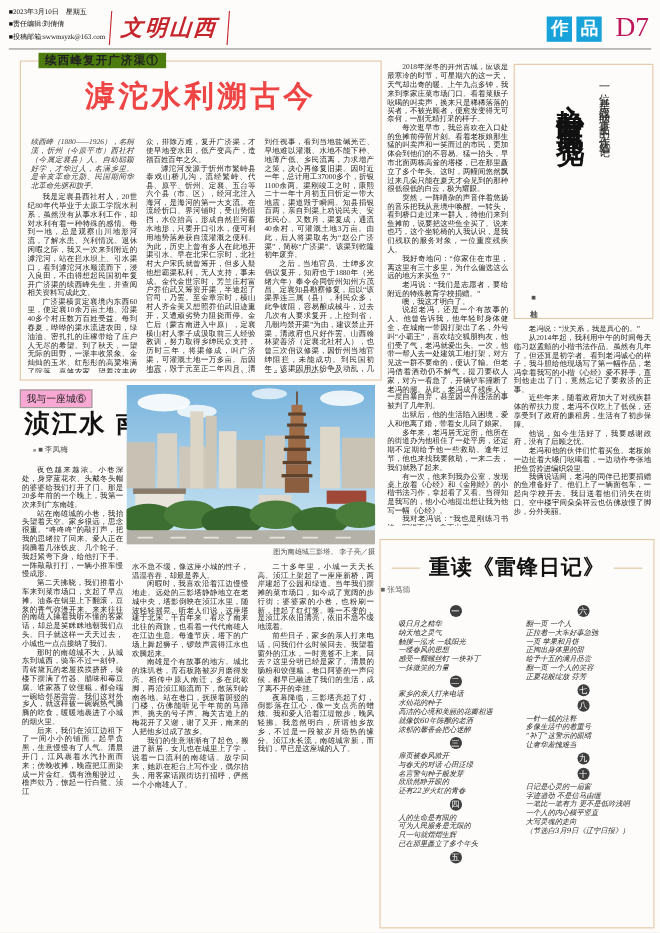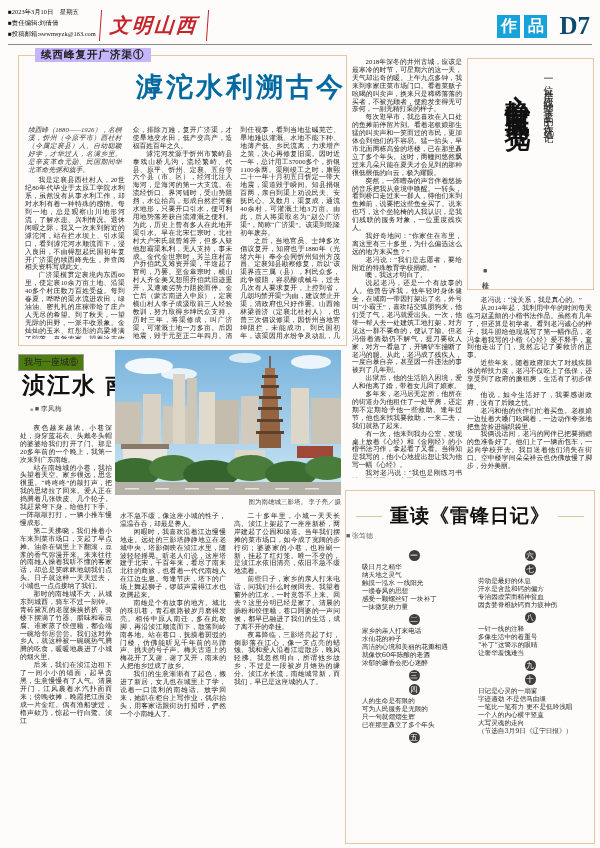--- a/index.html
+++ b/index.html
@@ -8,75 +8,75 @@
   .abs{position:absolute;}
 
   
   .hdr-meta{left:8px;top:7px;width:120px;font-size:6.4px;line-height:1.7;color:#111;}
   .hdr-logo{left:100px;top:10px;font-family:"DejaVu Serif",serif;font-style:italic;font-weight:700;
             font-size:20px;color:#c5242b;letter-spacing:2px;border-left:1px solid #c5242b;
             border-right:1px solid #c5242b;padding:2px 9px;transform:skewX(-4deg);}
   .hdr-right{right:10px;top:12px;display:flex;align-items:center;gap:4px;}
   .sec-box{width:23px;height:23px;background:#18a2da;color:#fff;display:flex;align-items:center;
            justify-content:center;font-family:"Liberation Sans",sans-serif;font-weight:700;font-size:16px;}
-  .pageno{font-family:"Liberation Serif",serif;font-weight:700;font-size:25px;color:#0c4a6e;margin-left:8px;}
+  .pageno{font-family:"Liberation Serif",serif;font-weight:400;font-size:25px;color:#be185d;margin-left:8px;}
   .hdr-rule{left:8px;top:44px;width:584px;height:1px;background:#8a8a86;}
 
   
   .bodycol{text-align:justify;font-size:6.8px;line-height:7.9px;color:#242424;overflow:hidden;}
   .bodycol p{margin:0;text-indent:2em;}
   .bodycol p.cont{text-indent:0;}
   .bodycol p.intro{text-indent:0;font-style:italic;color:#3a3a3a;padding:0 3px 3px 3px;}
   .byline-row{display:flex;align-items:center;justify-content:center;gap:6px;color:#555;font-size:7px;}
   .byline-row .bl{width:88px;height:1px;background:#ddc3a2;}
   .sq{color:#9a9a9a;font-size:5px;}
 
   
   .a1-box{left:18px;top:55px;width:327px;height:289px;border:1px solid #e4c7a5;}
-  .a1-kicker{position:absolute;top:-8px;left:16px;background:#c4b5fd;padding:0 6px;font-size:10.5px;
+  .a1-kicker{position:absolute;top:-8px;left:16px;background:#4d7c0f;padding:0 6px;font-size:10.5px;
              font-weight:700;letter-spacing:1px;color:#222;}
-  .a1-title{position:absolute;top:13px;left:0;right:0;text-align:right;font-family:"Liberation Sans",sans-serif;
-            font-weight:700;font-size:27px;letter-spacing:3px;color:#0369a1;}
+  .a1-title{position:absolute;top:13px;left:0;right:0;text-align:center;font-family:"Liberation Sans",sans-serif;
+            font-weight:700;font-size:27px;letter-spacing:3px;color:#ef4444;}
   .a1-byline{position:absolute;top:52px;left:0;right:0;}
   .a1-cols{position:absolute;left:6px;right:6px;top:70px;bottom:6px;display:flex;gap:8px;}
   .a1-cols .bodycol{flex:1;}
 
   
   .a2-colA{left:352px;top:58px;width:110px;height:420px;}
   .a2-box{left:467px;top:58px;width:125px;height:230px;border:1px solid #e4c7a5;}
   .vert{writing-mode:vertical-rl;}
   .a2-kicker{position:absolute;right:38px;top:14px;font-size:10px;letter-spacing:4px;color:#222;}
   .a2-title{position:absolute;right:58px;top:16px;font-family:"Liberation Sans",sans-serif;font-weight:700;
             font-size:25px;letter-spacing:5px;color:#111;}
   .a2-byline{position:absolute;left:12px;bottom:12px;font-size:7px;color:#555;}
   .a2-colB{left:467px;top:296px;width:125px;height:182px;}
 
   
-  .a3-kicker{left:18px;top:354px;border:1px solid #9a9a96;padding:1px 5px;font-size:9px;color:#222;background:#4d7c0f;}
+  .a3-kicker{left:18px;top:354px;border:1px solid #9a9a96;padding:1px 5px;font-size:9px;color:#222;background:#f9a8d4;}
   .a3-title{left:22px;top:370px;font-family:"Liberation Sans",sans-serif;font-weight:700;font-size:23px;
             letter-spacing:2px;color:#111;}
   .a3-byline{left:30px;top:404px;font-size:7px;color:#555;}
   .a3-photo{left:115px;top:350px;width:226px;height:145px;}
   .a3-caption{left:115px;top:498px;width:226px;font-size:6.5px;color:#4a4a4a;text-align:right;}
   .a3-col1{left:20px;top:424px;width:92px;height:416px;}
   .a3-col2{left:120px;top:512px;width:106px;height:328px;}
   .a3-col3{left:234px;top:512px;width:106px;height:328px;}
 
   
   .a4-box{left:345px;top:490px;width:248px;height:352px;border:1px solid #e4c7a5;}
   .a4-title-row{position:absolute;top:12px;left:0;right:0;display:flex;align-items:center;justify-content:center;gap:8px;}
   .a4-title{font-family:"Liberation Sans",sans-serif;font-weight:700;font-size:19px;letter-spacing:1px;color:#111;}
   .a4-title-row .tl{width:26px;height:1px;background:#ddc3a2;}
   .a4-byline{position:absolute;top:40px;left:0;right:0;text-align:left;font-size:7px;color:#666;}
   .a4-cols{position:absolute;left:16px;right:12px;top:56px;bottom:6px;display:flex;gap:12px;}
   .a4-cols .pcol{flex:1;overflow:hidden;}
   .stanza{margin-bottom:3px;}
   .badge{width:11px;height:11px;border-radius:50%;background:#3e3e3e;color:#fff;font-size:7.5px;line-height:11px;
          text-align:center;margin:3px auto 2px auto;font-family:"Liberation Sans",sans-serif;}
-  .stanza-lines{white-space:pre-line;font-family:"DejaVu Serif",serif;font-size:6.6px;
+  .stanza-lines{white-space:pre-line;font-family:"DejaVu Serif",serif;font-style:italic;font-size:6.6px;
                 line-height:8px;color:#2a2a2a;}
 </style>
 </head>
 <body>
 
 <div class="page">
 
   <div class="abs hdr-meta">
     <div>■2023年3月10日　星期五</div>
     <div>■责任编辑:刘倩倩</div>
@@ -250,42 +250,50 @@
         <div class="stanza">
           <div class="badge">二</div>
           <div class="stanza-lines">家乡的亲人打来电话
 水仙花的种子
 高洁的心境和美丽的花瓣相遇
 就像饮60年陈酿的老酒
 浓郁的馨香会把心迷醉</div>
         </div>
         <div class="stanza">
           <div class="badge">三</div>
+          <div class="stanza-lines">扉页被春风掀开
+与春天的对话 心田泛绿
+名言警句种子般发芽
+欣欣然睁开眼的
+还有22岁火红的青春</div>
         </div>
         <div class="stanza">
           <div class="badge">四</div>
           <div class="stanza-lines">人的生命是有限的
 可为人民服务是无限的
 只一句就熠熠生辉
 已在那里矗立了多个年头</div>
         </div>
         <div class="stanza">
           <div class="badge">五</div>
         </div>
       </div>
       <div class="pcol">
         <div class="stanza">
           <div class="badge">六</div>
+          <div class="stanza-lines">翻一页 一个人
+正拉着一大车好事急驰
+一页 苹果和月饼
+正掏出身体里的甜
+给予十五的满月品尝
+翻一页 一个人的笑容
+正夏花般绽放 芬芳</div>
         </div>
         <div class="stanza">
           <div class="badge">七</div>
-          <div class="stanza-lines">劳动是最好的休息
-汗水是含盐和钙的偏方
-专治因虚荣而精神贫血
-因贪婪脊椎缺钙而力疲神伤</div>
         </div>
         <div class="stanza">
           <div class="badge">八</div>
           <div class="stanza-lines">一针一线的注释
 多像生活中的着重号
 “补丁”这警示的眼睛
 让奢华羞愧难当</div>
         </div>
         <div class="stanza">
           <div class="badge">九</div>

